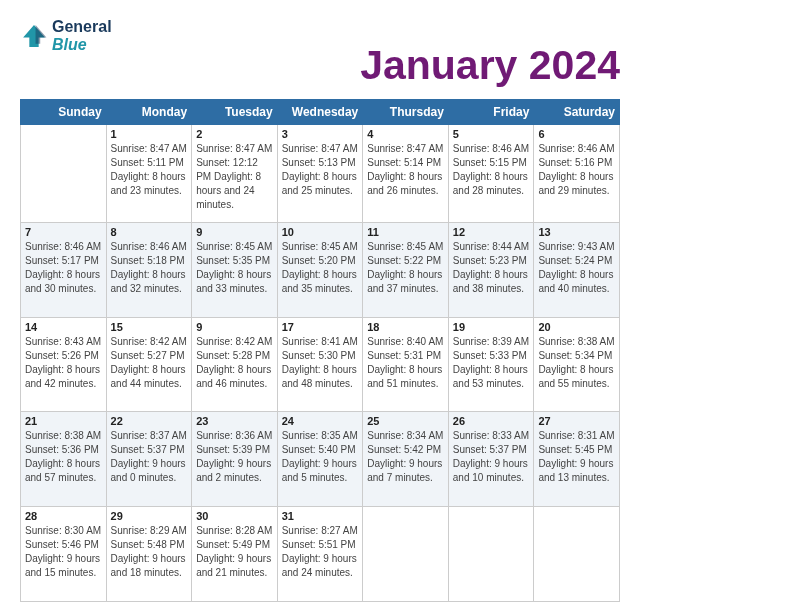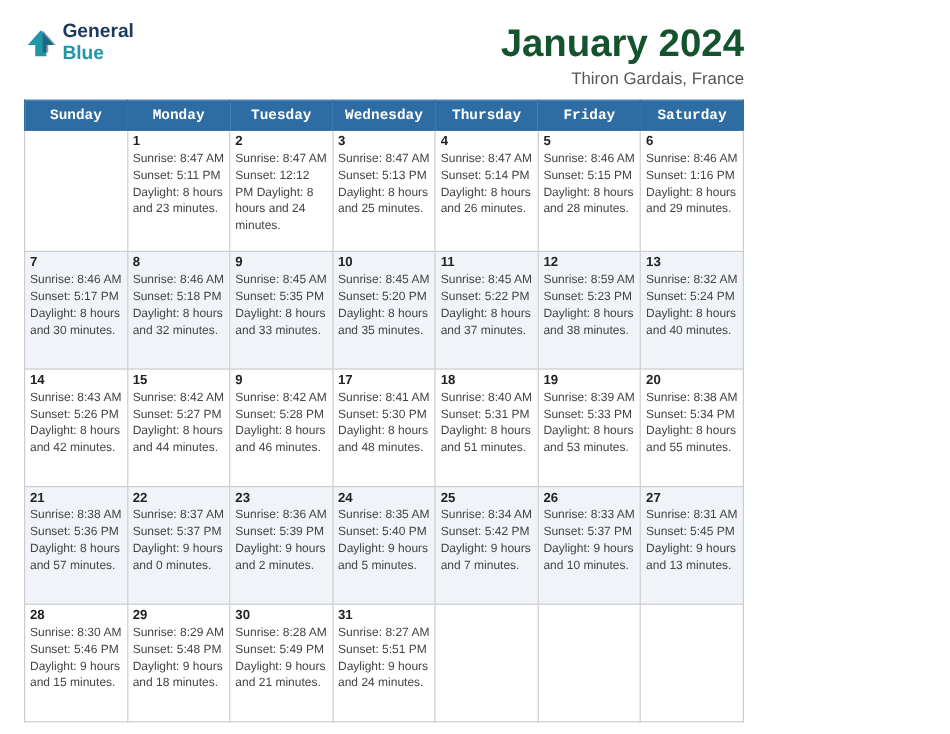--- a/index.html
+++ b/index.html
@@ -29,52 +29,53 @@
       gap: 4px;
     }
     .logo-text {
       font-size: 16px;
       font-weight: bold;
       color: #1a3a5c;
       line-height: 1.15;
     }
     .logo-text span {
       color: #2196a8;
+      font-style: italic;
     }
     .logo-icon {
       width: 28px;
       height: 28px;
     }
     .title-block {
       text-align: right;
     }
     .main-title {
-      font-size: 32px;
+      font-size: 41px;
       font-weight: bold;
-      color: #14532d;
+      color: #701a75;
+      margin-top: 24px;
     }
     .subtitle {
       font-size: 14px;
       color: #555;
       margin-top: 2px;
     }
     .calendar-table {
       width: 100%;
       border-collapse: collapse;
       flex: 1;
     }
     .calendar-table th {
       background: #2e6da4;
       color: #fff;
       font-size: 12px;
       font-weight: bold;
       padding: 5px 4px;
-      text-align: center;
+      text-align: right;
       border: 1px solid #2e6da4;
-      font-family: Liberation Mono, monospace;
     }
     .calendar-table td {
       border: 1px solid #ccc;
       vertical-align: top;
       padding: 3px 4px;
       font-size: 9.5px;
       color: #333;
       width: calc(100% / 7);
       height: 88px;
     }
@@ -110,21 +111,20 @@
         <polygon points="18,4 32,20 24,20 24,32 12,32 12,20 4,20" fill="#2196a8"></polygon>
         <polygon points="20,4 34,20 26,20 26,28 20,28" fill="#1a3a5c" opacity="0.5"></polygon>
       </svg>
       <div class="logo-text">
         <div>General</div>
         <div><span>Blue</span></div>
       </div>
     </div>
     <div class="title-block">
       <div class="main-title">January 2024</div>
-      <div class="subtitle">Thiron Gardais, France</div>
     </div>
   </div>
 
   <table class="calendar-table">
     <thead>
       <tr>
       <th>Sunday</th>
           <th>Monday</th>
           <th>Tuesday</th>
           <th>Wednesday</th>
@@ -167,21 +167,21 @@
           <td>
             <span class="day-number">5</span>
             <div class="cell-content">Sunrise: 8:46 AM
 Sunset: 5:15 PM
 Daylight: 8 hours
 and 28 minutes.</div>
           </td>
           <td>
             <span class="day-number">6</span>
             <div class="cell-content">Sunrise: 8:46 AM
-Sunset: 1:16 PM
+Sunset: 5:16 PM
 Daylight: 8 hours
 and 29 minutes.</div>
           </td>
         </tr>
         <tr>
           <td>
             <span class="day-number">7</span>
             <div class="cell-content">Sunrise: 8:46 AM
 Sunset: 5:17 PM
 Daylight: 8 hours
@@ -210,28 +210,28 @@
           </td>
           <td>
             <span class="day-number">11</span>
             <div class="cell-content">Sunrise: 8:45 AM
 Sunset: 5:22 PM
 Daylight: 8 hours
 and 37 minutes.</div>
           </td>
           <td>
             <span class="day-number">12</span>
-            <div class="cell-content">Sunrise: 8:59 AM
+            <div class="cell-content">Sunrise: 8:44 AM
 Sunset: 5:23 PM
 Daylight: 8 hours
 and 38 minutes.</div>
           </td>
           <td>
             <span class="day-number">13</span>
-            <div class="cell-content">Sunrise: 8:32 AM
+            <div class="cell-content">Sunrise: 9:43 AM
 Sunset: 5:24 PM
 Daylight: 8 hours
 and 40 minutes.</div>
           </td>
         </tr>
         <tr>
           <td>
             <span class="day-number">14</span>
             <div class="cell-content">Sunrise: 8:43 AM
 Sunset: 5:26 PM

